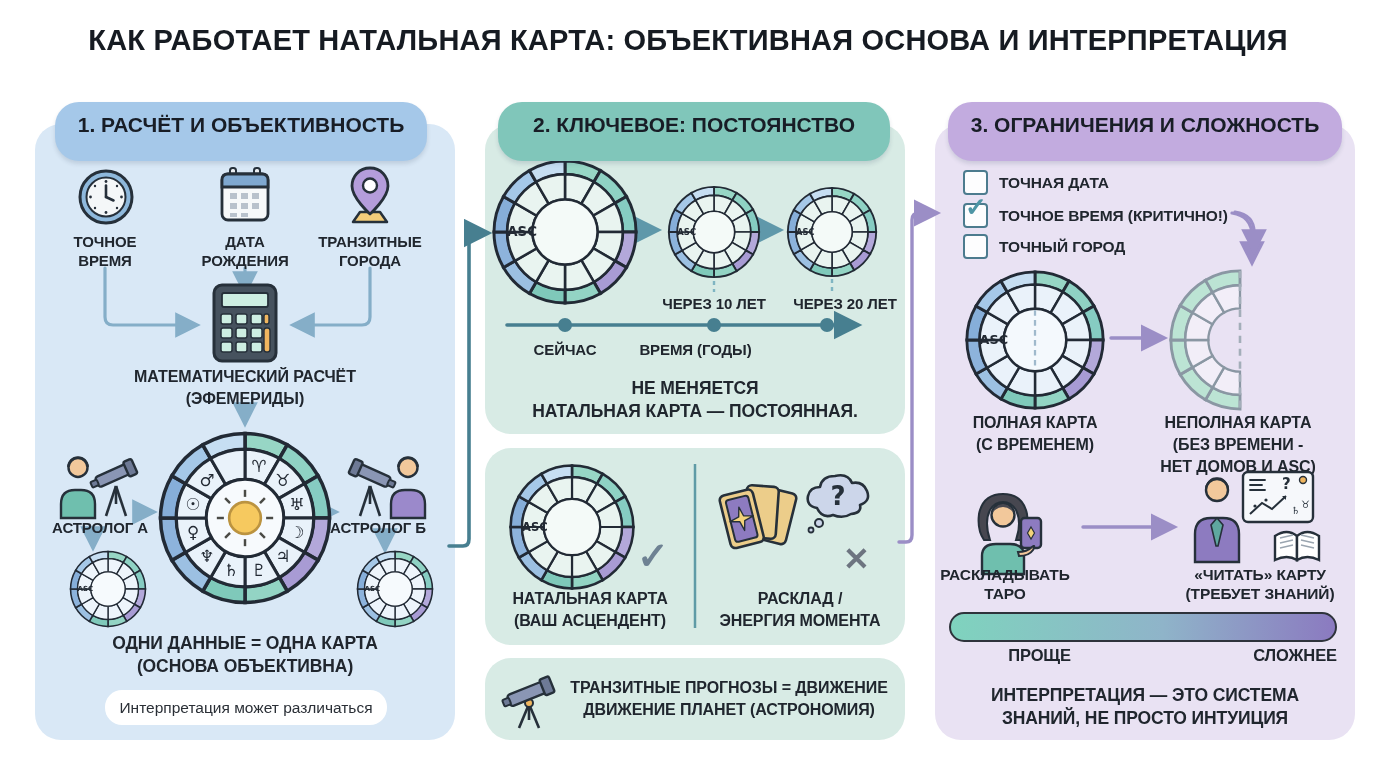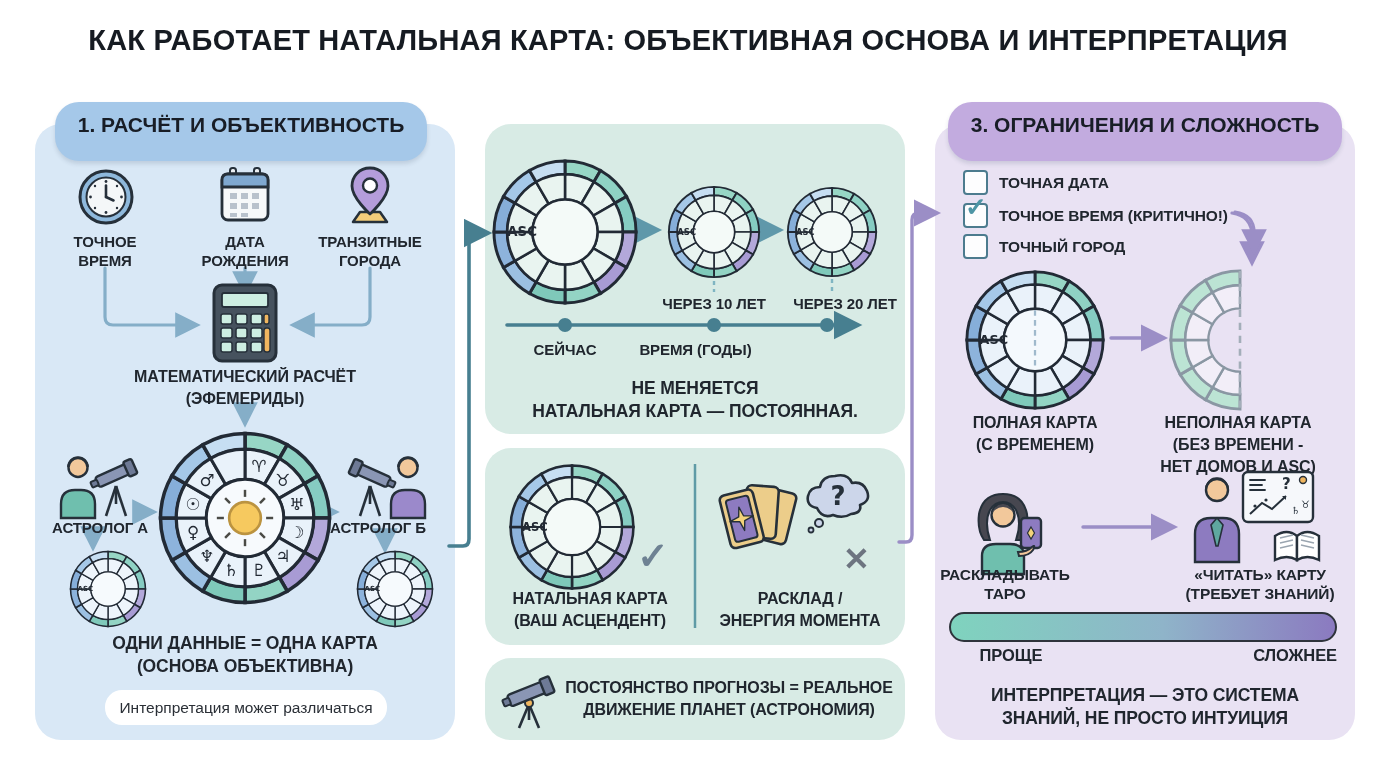--- a/index.html
+++ b/index.html
@@ -413,20 +413,21 @@
         </svg></div>
     <div class="lbl" style="left:159px;top:170px;width:140px">ЧЕРЕЗ 10 ЛЕТ</div>
     <div class="lbl" style="left:290px;top:170px;width:140px">ЧЕРЕЗ 20 ЛЕТ</div>
     <div class="lbl" style="left:20px;top:216px;width:120px">СЕЙЧАС</div>
     <div class="lbl" style="left:138px;top:216px;width:145px">ВРЕМЯ (ГОДЫ)</div>
     <div class="lbl big" style="left:30px;top:253px;width:360px">
       <div>НЕ МЕНЯЕТСЯ</div>
         <div>НАТАЛЬНАЯ КАРТА — ПОСТОЯННАЯ.</div>
       </div>
   </div>
+  <div id="pill2" class="pill">2. КЛЮЧЕВОЕ: ПОСТОЯНСТВО</div>
 
   <div id="panel2b" class="panel">
     <svg class="overlay" width="420" height="197">
       <line x1="210" y1="16" x2="210" y2="180" stroke="#5f9ba6" stroke-width="2.5"></line>
     </svg>
     <div class="wheel" style="left:23px;top:15px"><svg viewBox="0 0 100 100" width="128" height="128">
           <path d="M50.00,2.00 A48,48 0 0 1 74.00,8.43 L69.50,16.23 A39,39 0 0 0 50.00,11.00 Z" fill="#97d6c5" stroke="#222a35" stroke-width="2"></path>
           <path d="M50.00,11.00 A39,39 0 0 1 69.50,16.23 L61.00,30.95 A22,22 0 0 0 50.00,28.00 Z" fill="#e9f4f0" stroke="#222a35" stroke-width="1.7"></path>
           <path d="M74.00,8.43 A48,48 0 0 1 91.57,26.00 L83.77,30.50 A39,39 0 0 0 69.50,16.23 Z" fill="#8fd2c4" stroke="#222a35" stroke-width="2"></path>
           <path d="M69.50,16.23 A39,39 0 0 1 83.77,30.50 L69.05,39.00 A22,22 0 0 0 61.00,30.95 Z" fill="#e9f4f0" stroke="#222a35" stroke-width="1.7"></path>
@@ -492,21 +493,21 @@
       <line x1="30" y1="34" x2="40" y2="58" stroke="#26303a" stroke-width="2.6"></line>
       <line x1="30" y1="34" x2="30" y2="50" stroke="#26303a" stroke-width="2.6"></line>
       <circle cx="30" cy="33" r="4" fill="#f0b65f" stroke="#26303a" stroke-width="2"></circle>
       <g transform="rotate(-22 30 22)">
         <rect x="8" y="17" width="38" height="12" rx="3" fill="#8a96b4" stroke="#26303a" stroke-width="2.4"></rect>
         <rect x="44" y="14.5" width="10" height="17" rx="2" fill="#6e7a96" stroke="#26303a" stroke-width="2.4"></rect>
         <rect x="2" y="19.5" width="7" height="7" rx="1.5" fill="#6e7a96" stroke="#26303a" stroke-width="2"></rect>
       </g>
     </svg>
     <div class="lbl mid" style="left:78px;top:19px;width:332px">
-      <div>ПОСТОЯНСТВО ПРОГНОЗЫ = РЕАЛЬНОЕ</div>
+      <div>ТРАНЗИТНЫЕ ПРОГНОЗЫ = ДВИЖЕНИЕ</div>
         <div>ДВИЖЕНИЕ ПЛАНЕТ (АСТРОНОМИЯ)</div>
       </div>
   </div>
 
   <div id="panel3" class="panel">
     <svg class="overlay" width="420" height="616">
       <path d="M297,89 Q317,92 317,112 L317,138" fill="none" stroke="#9b8ec6" stroke-width="3.2" stroke-linecap="round" marker-end="url(#mP)"></path>
       <path d="M176,214 L228,214" fill="none" stroke="#9b8ec6" stroke-width="3.4" stroke-linecap="round" marker-end="url(#mP)"></path>
       <path d="M148,403 L238,403" fill="none" stroke="#9b8ec6" stroke-width="3.4" stroke-linecap="round" marker-end="url(#mP)"></path>
     </svg>
@@ -620,21 +621,21 @@
           <line x1="114" y1="70" x2="127" y2="73"></line>
           <line x1="114" y1="75" x2="127" y2="78"></line>
         </g>
     </svg>
     <div class="lbl" style="left:240px;top:441px;width:170px;font-size:15.5px">
       <div>«ЧИТАТЬ» КАРТУ</div>
         <div>(ТРЕБУЕТ ЗНАНИЙ)</div>
       </div>
 
     <div class="gradbar" style="left:14px;top:488px;width:384px;height:26px"></div>
-    <div class="lbl" style="left:16px;top:522px;width:120px;text-align:center;font-size:16.5px">ПРОЩЕ</div>
+    <div class="lbl" style="left:16px;top:522px;width:120px;text-align:right;font-size:16.5px">ПРОЩЕ</div>
     <div class="lbl" style="left:282px;top:522px;width:120px;text-align:right;font-size:16.5px">СЛОЖНЕЕ</div>
 
     <div class="lbl big" style="left:40px;top:560px;width:340px">
       <div>ИНТЕРПРЕТАЦИЯ — ЭТО СИСТЕМА</div>
         <div>ЗНАНИЙ, НЕ ПРОСТО ИНТУИЦИЯ</div>
       </div>
   </div>
   <div id="pill3" class="pill">3. ОГРАНИЧЕНИЯ И СЛОЖНОСТЬ</div>
 
   <svg class="overlay" width="1376" height="768">

